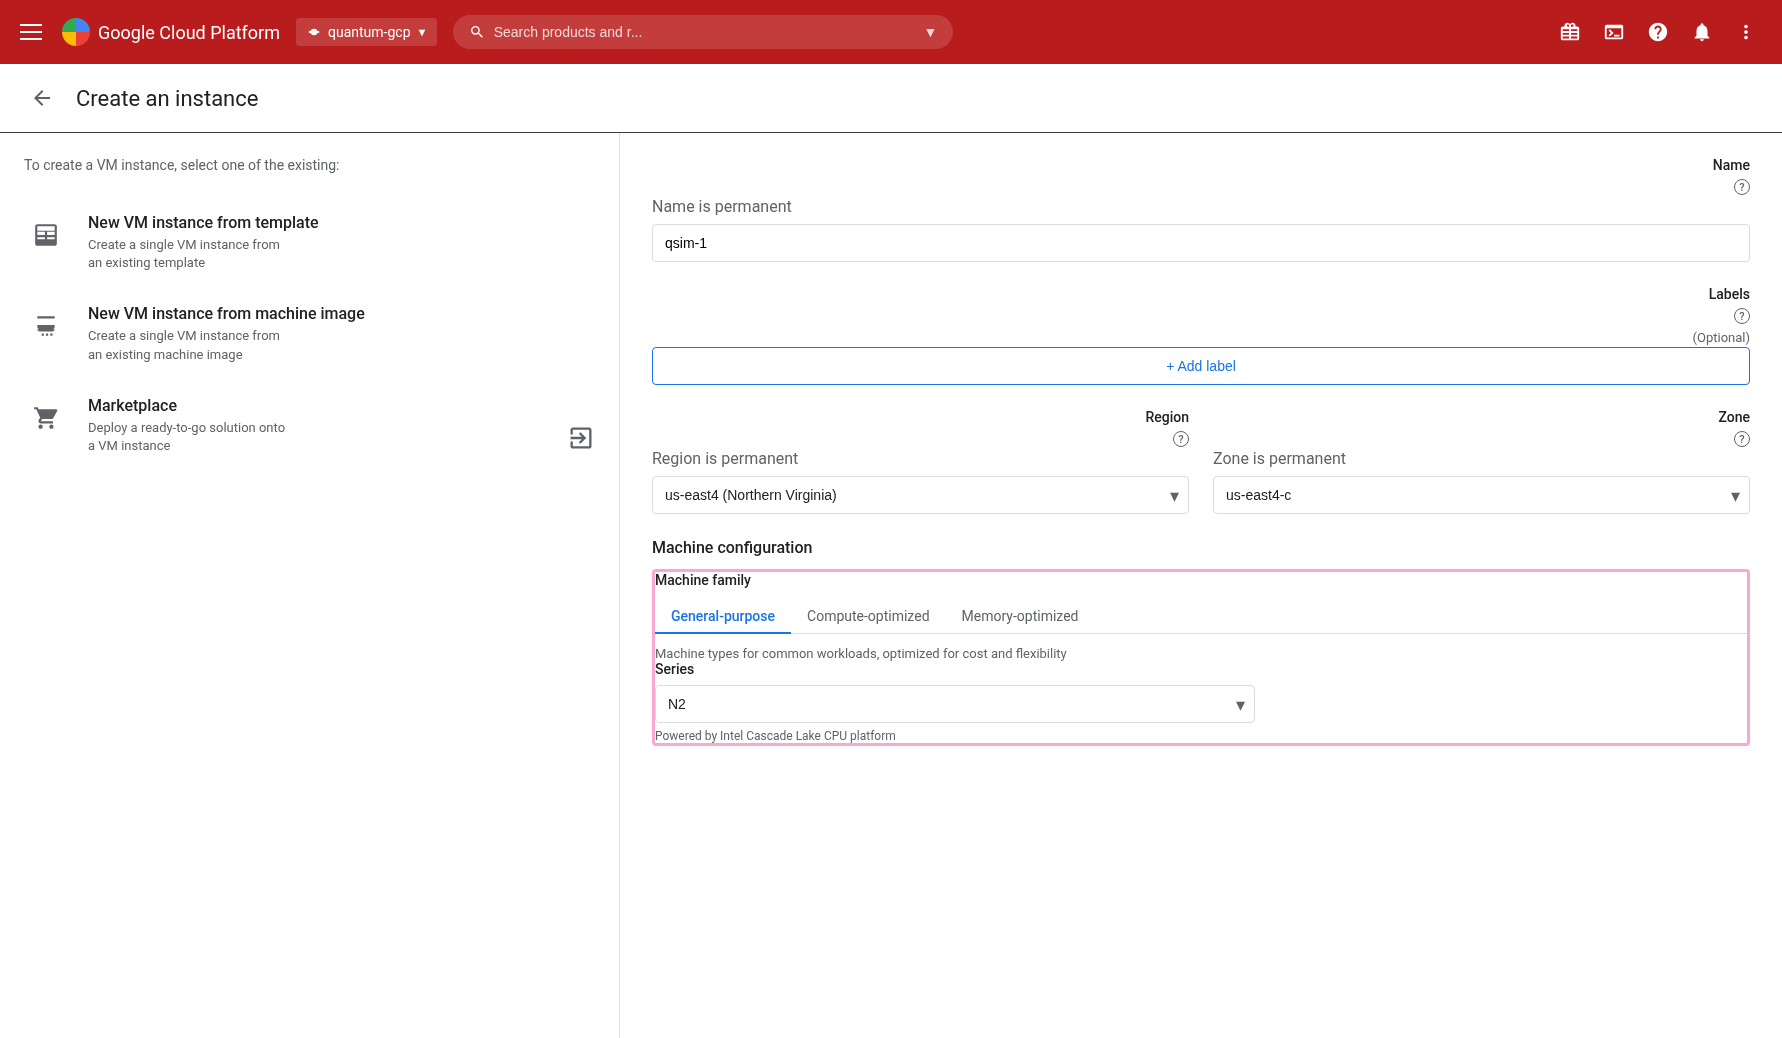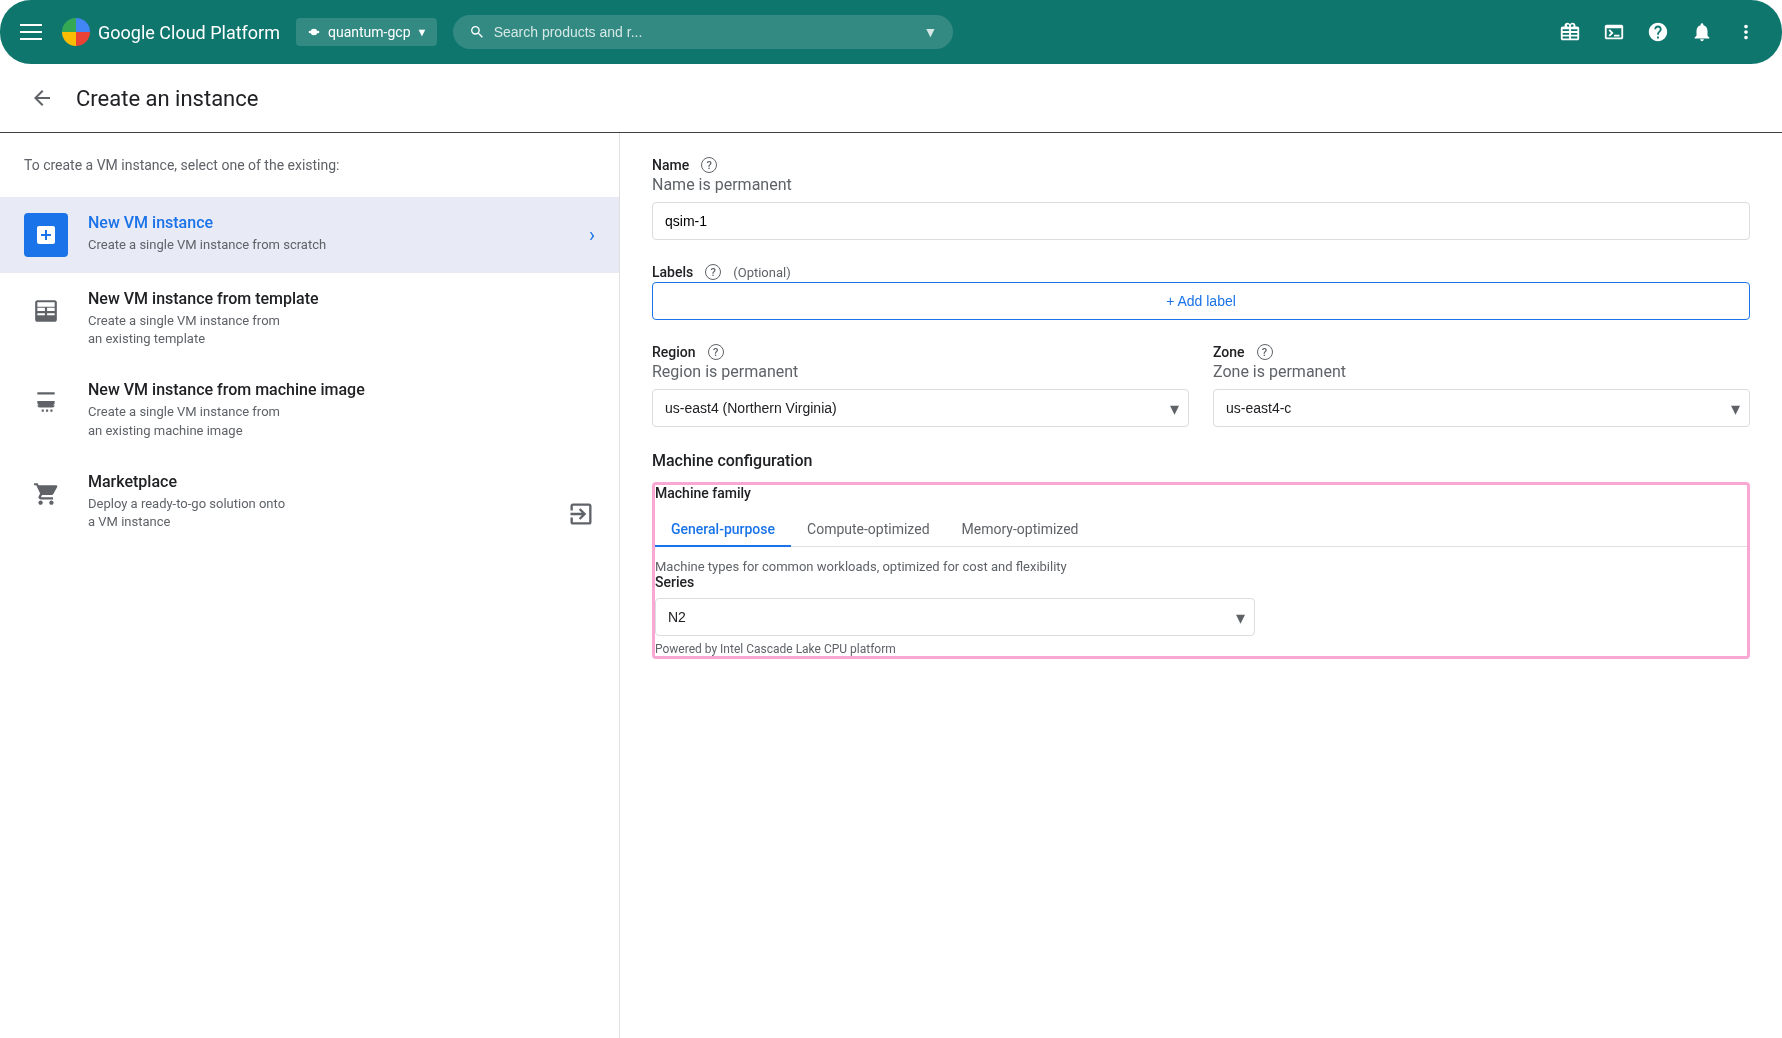--- a/index.html
+++ b/index.html
@@ -1,27 +1,26 @@
 <!DOCTYPE html>
 <html><head>
   <meta charset="utf-8">
   <style>
     * { box-sizing: border-box; margin: 0; padding: 0; }
     body { font-family: 'Roboto', Arial, sans-serif; font-size: 14px; color: #202124; background: #fff; }
 
     
     .top-nav {
-      background: #0f766e;
+      background: #b91c1c;
       height: 64px;
       display: flex;
       align-items: center;
       padding: 0 16px;
       gap: 16px;
       color: #fff;
-      border-radius: 31px;
     }
     .nav-hamburger {
       display: flex; flex-direction: column; gap: 5px; cursor: pointer; padding: 4px;
     }
     .nav-hamburger span { display: block; width: 22px; height: 2px; background: #fff; }
     .nav-brand {
       display: flex; align-items: center; gap: 8px; font-size: 18px; font-weight: 400; color: #fff; white-space: nowrap;
     }
     .nav-brand-icon {
       width: 28px; height: 28px;
@@ -122,22 +121,23 @@
 
     
     .right-panel {
       flex: 1;
       padding: 24px 32px;
       overflow-y: auto;
     }
     .form-section { margin-bottom: 24px; }
     .field-label {
       font-size: 14px; font-weight: 500; color: #202124;
-      display: flex; align-items: center; gap: 12px;
+      display: flex; align-items: flex-end; gap: 6px;
       margin-bottom: 2px;
+      flex-direction: column;
     }
     .field-sublabel { font-size: 16px; color: #5f6368; margin-bottom: 8px; }
     .help-icon {
       width: 16px; height: 16px; border-radius: 50%;
       border: 1px solid #5f6368;
       display: inline-flex; align-items: center; justify-content: center;
       font-size: 11px; color: #5f6368; cursor: pointer;
     }
     .text-input {
       width: 100%;
@@ -276,32 +276,20 @@
     </svg>
   </div>
   <h1 class="page-title">Create an instance</h1>
 </header>
 
 <div class="main-content">
 
   <div class="left-panel">
     <p class="left-intro">To create a VM instance, select one of the existing:</p>
 
-    <div class="option-item active">
-      <div class="option-icon">
-        <svg width="24" height="24" viewBox="0 0 24 24" fill="white">
-          <path d="M19 3H5c-1.1 0-2 .9-2 2v14c0 1.1.9 2 2 2h14c1.1 0 2-.9 2-2V5c0-1.1-.9-2-2-2zm-2 10h-4v4h-2v-4H7v-2h4V7h2v4h4v2z"></path>
-        </svg>
-      </div>
-      <div class="option-text">
-        <h3>New VM instance</h3>
-        <p>Create a single VM instance from scratch</p>
-      </div>
-      <span class="option-chevron">›</span>
-    </div>
 
     <div class="option-item">
       <div class="option-icon">
         <svg width="26" height="26" viewBox="0 0 24 24" fill="#5f6368">
           <path d="M20 2H4c-1.1 0-2 .9-2 2v16c0 1.1.9 2 2 2h16c1.1 0 2-.9 2-2V4c0-1.1-.9-2-2-2zm-9 14H4v-2h7v2zm0-4H4V9h7v2zm9 4h-7v-2h7v2zm0-4h-7V9h7v2zm0-4H4V4h16v4z"></path>
         </svg>
       </div>
       <div class="option-text">
         <h3>New VM instance from template</h3>
         <p>Create a single VM instance from<br>an existing template</p>

